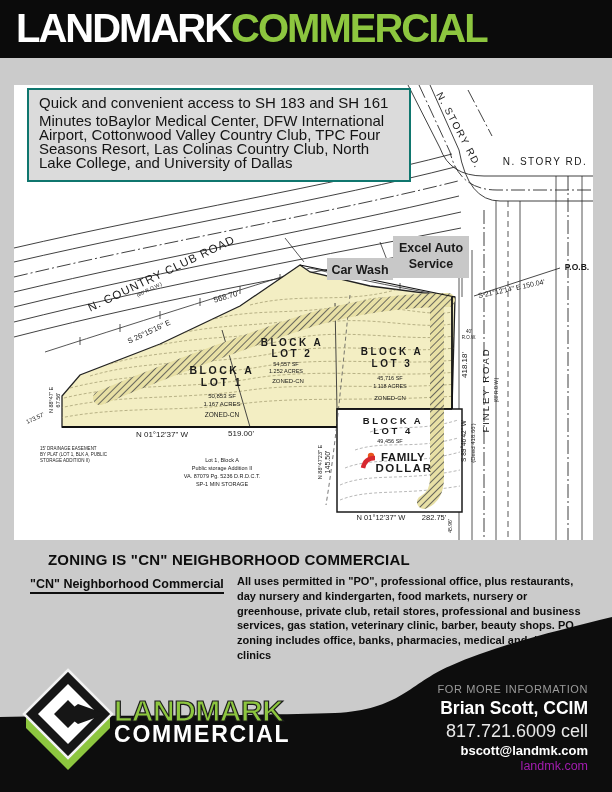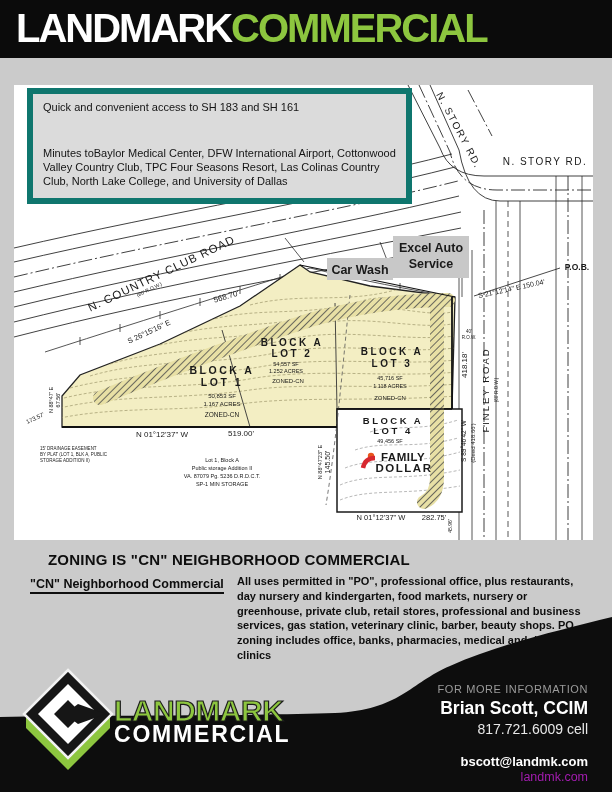--- a/index.html
+++ b/index.html
@@ -7,36 +7,36 @@
   .page{position:relative;width:612px;height:792px;background:#CBCBCB;overflow:hidden;}
   
   .header{position:absolute;left:0;top:0;width:612px;height:58px;background:#0b0b0b;}
   .brandline{position:absolute;left:16px;top:6px;font-weight:bold;font-size:40px;letter-spacing:-2px;white-space:nowrap;}
   .brandline .white{color:#ffffff;}
   .brandline .green{color:#8DC63F;}
   .subtitle{position:absolute;left:38px;top:44px;font-weight:bold;font-size:30px;letter-spacing:-1px;color:#C5C5C5;white-space:nowrap;}
   
   .map-wrap{position:absolute;left:14px;top:85px;width:579px;height:455px;}
   
-  .info-box{position:absolute;left:27px;top:88px;width:356px;background:#DBDBDB;border:6px solid #0f766e;padding:6px 7px 10px 10px;font-size:11px;line-height:14px;color:#141414;}
+  .info-box{position:absolute;left:27px;top:88px;width:356px;background:#DBDBDB;border:2px solid #0f766e;padding:6px 14px 10px 10px;font-size:15px;line-height:14px;color:#141414;}
   .info-box p{margin:0;}
-  .info-box p + p{margin-top:32px;}
+  .info-box p + p{margin-top:4px;}
   
   .zoning-heading{position:absolute;left:48px;top:551px;font-size:15px;font-weight:bold;color:#0e0e0e;letter-spacing:.2px;}
   .zoning-term{position:absolute;left:30px;top:577px;font-size:12.5px;font-weight:bold;color:#0e0e0e;border-bottom:2px solid #0e0e0e;padding-bottom:1px;}
   .zoning-desc{position:absolute;left:237px;top:574px;width:344px;font-size:11px;line-height:14.8px;color:#0e0e0e;font-weight:bold;}
   
   .footer-svg{position:absolute;left:0;top:608px;width:612px;height:184px;}
   .logo-svg{position:absolute;left:22px;top:668px;width:92px;height:104px;}
   .f-landmark{position:absolute;left:114px;top:694px;font-size:30px;font-weight:bold;letter-spacing:-.5px;color:#8DC63F;-webkit-text-stroke:1.2px #1c1c1c;white-space:nowrap;}
   .f-commercial{position:absolute;left:114px;top:721px;font-size:23px;font-weight:bold;letter-spacing:1.8px;color:#ffffff;white-space:nowrap;}
   .contact{position:absolute;right:24px;top:683px;text-align:right;}
   .contact .label{font-size:11px;color:#9b9b9b;letter-spacing:.6px;margin-bottom:3px;}
   .contact .name{font-size:17.5px;font-weight:bold;color:#ffffff;margin-bottom:2px;}
-  .contact .phone{font-size:14px;color:#e8e8e8;margin-bottom:17px;}
+  .contact .phone{font-size:18px;color:#e8e8e8;margin-bottom:1px;}
   .contact .email{font-size:13px;font-weight:bold;color:#ffffff;margin-bottom:1px;}
   .contact .site{font-size:12.5px;color:#a21caf;}
   
   text{font-family:"Liberation Sans",sans-serif;fill:#1a1a1a;}
 </style>
 </head>
 <body>
 
 <div class="page">
 

